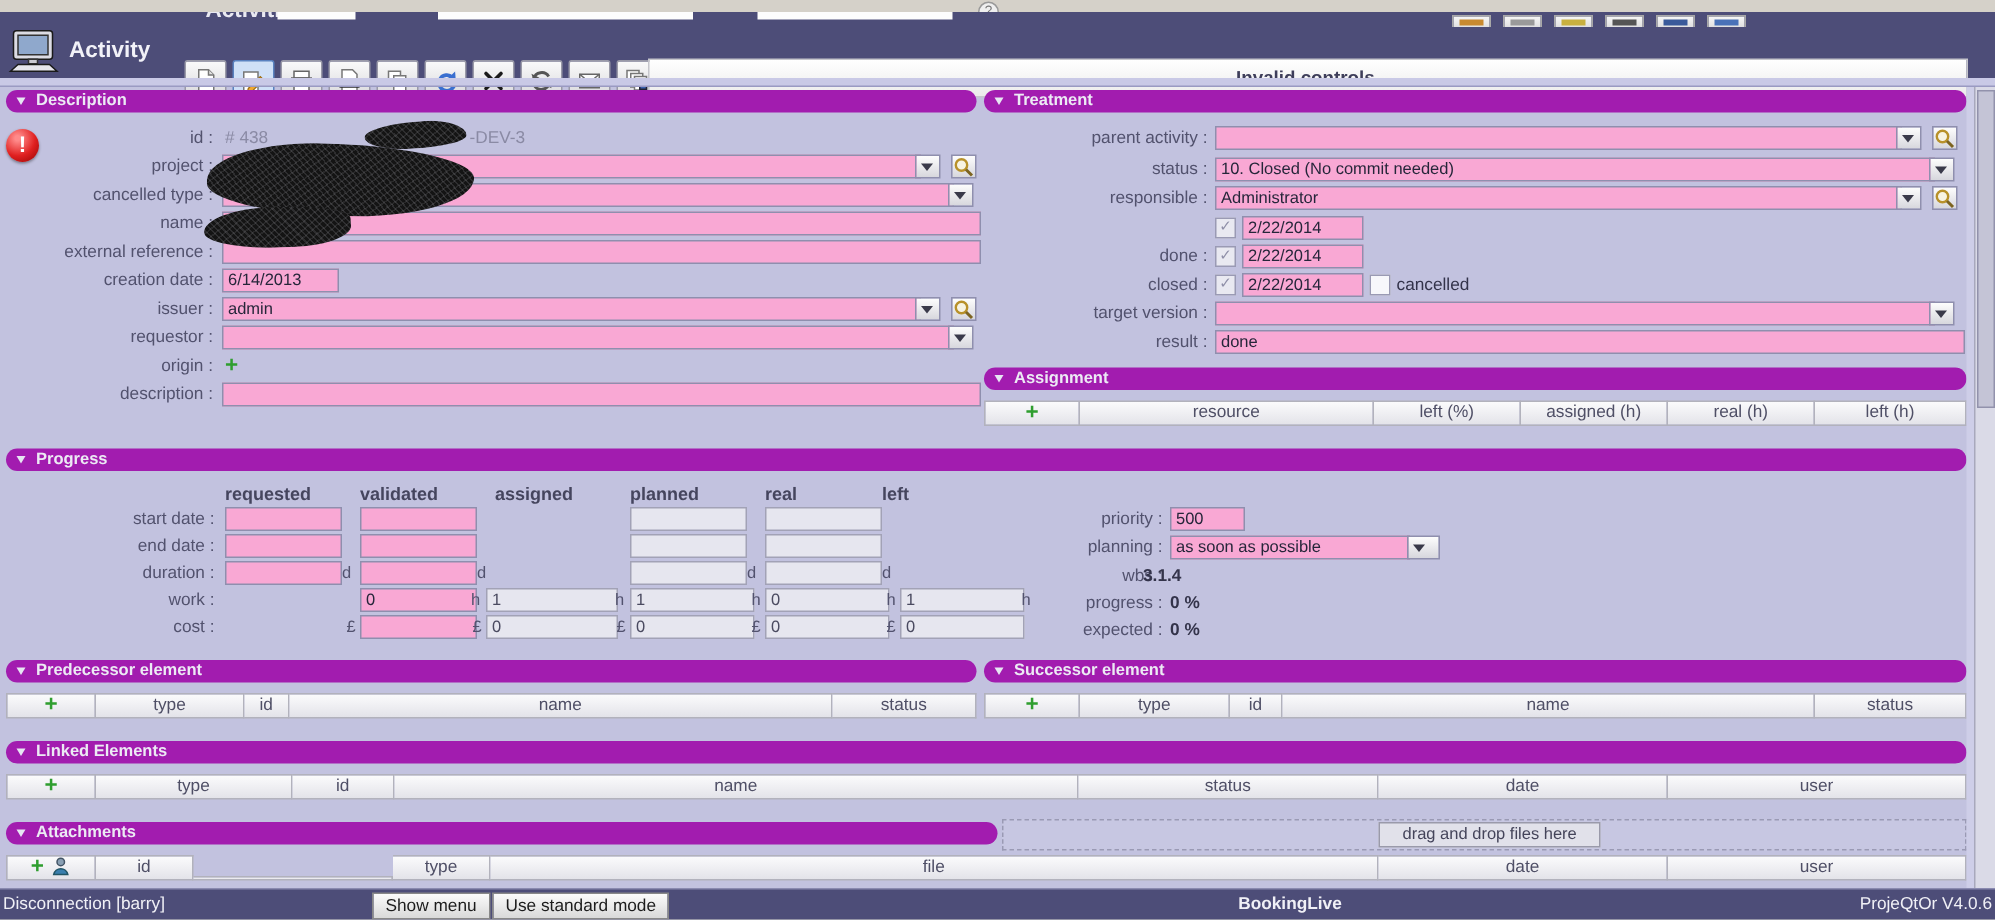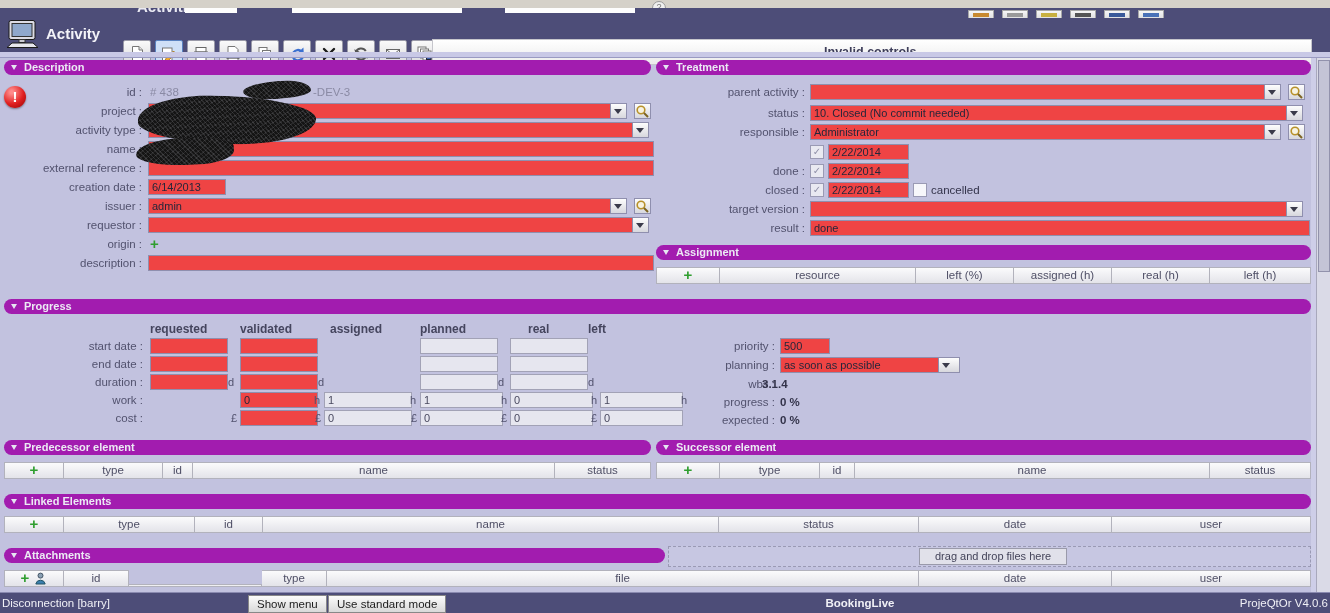--- a/index.html
+++ b/index.html
@@ -28,21 +28,21 @@
   .divider{position:absolute;left:0;top:52px;width:100%;height:6px;background:#c9c9e6;border-bottom:1px solid #9a9ac2;box-sizing:border-box;}
 
   
   .hdr{position:absolute;height:15px;background:#a21caf;border-radius:8px;color:#eceaf4;font-weight:bold;
        font-size:11px;line-height:15px;padding-left:20px;box-sizing:border-box;cursor:pointer;}
   .hdr .tri{position:absolute;left:7px;top:5px;width:0;height:0;border-left:3.5px solid transparent;
             border-right:3.5px solid transparent;border-top:5px solid #e6e6f2;}
 
   
   .lbl{position:absolute;text-align:right;line-height:16px;white-space:nowrap;color:#52526e;}
-  .inp{position:absolute;height:14px;background:#ef4444;border:1px solid #8f8fae;font-size:11px;line-height:14px;
+  .inp{position:absolute;height:14px;background:#f9a8d4;border:1px solid #8f8fae;font-size:11px;line-height:14px;
        padding:0 3px;color:#26263a;white-space:nowrap;overflow:hidden;}
   .inp.dis{background:#e6e6ef;color:#4a4a60;border-color:#a2a2b6;}
   .ddbtn{position:absolute;width:17px;height:16px;background:linear-gradient(#fdfdfd,#d7d7dd);
          border:1px solid #8f8fae;box-sizing:border-box;}
   .ddbtn::after{content:"";position:absolute;left:3px;top:5px;border-left:4px solid transparent;
                 border-right:4px solid transparent;border-top:5px solid #3a3a4a;}
   .magbtn{position:absolute;width:17px;height:16px;background:linear-gradient(#fdfdfd,#d7d7dd);
           border:1px solid #8f8fae;box-sizing:border-box;text-align:center;}
   .cb{position:absolute;width:12px;height:12px;border:1px solid #9a9ab4;background:#e9e9f1;
       font-size:10px;line-height:11px;text-align:center;color:#8f8fa8;}
@@ -213,21 +213,21 @@
   <span class="lbl" style="left:0;top:103px;width:142px;">project :</span>
   <div class="inp" style="left:148px;top:103px;width:458px;"></div>
   <div class="ddbtn" style="left:610px;top:103px;"></div>
   <div class="magbtn" style="left:634px;top:103px;">
     <svg width="15" height="15" viewBox="0 0 15 15">
         <circle cx="6" cy="6" r="3.8" fill="#f7f3e2" stroke="#b8912a" stroke-width="1.6"></circle>
         <line x1="9" y1="9" x2="13" y2="13" stroke="#7d6420" stroke-width="2"></line>
       </svg>
   </div>
 
-  <span class="lbl" style="left:0;top:122px;width:142px;">activity type :</span>
+  <span class="lbl" style="left:0;top:122px;width:142px;">cancelled type :</span>
   <div class="inp" style="left:148px;top:122px;width:480px;"></div>
   <div class="ddbtn" style="left:632px;top:122px;"></div>
 
   <span class="lbl" style="left:0;top:141px;width:142px;">name :</span>
   <div class="inp" style="left:148px;top:141px;width:498px;"></div>
 
   <span class="lbl" style="left:0;top:160px;width:142px;">external reference :</span>
   <div class="inp" style="left:148px;top:160px;width:498px;"></div>
 
   <span class="lbl" style="left:0;top:179px;width:142px;">creation date :</span>
@@ -321,21 +321,21 @@
 
   <div class="hdr" style="left:4px;top:299px;width:1307px;">
     <span class="tri"></span>
     <span>Progress</span>
   </div>
 
   <span class="colhdr" style="left:150px;top:322px;">requested</span>
   <span class="colhdr" style="left:240px;top:322px;">validated</span>
   <span class="colhdr" style="left:330px;top:322px;">assigned</span>
   <span class="colhdr" style="left:420px;top:322px;">planned</span>
-  <span class="colhdr" style="left:510px;top:322px;margin-left:18px;">real</span>
+  <span class="colhdr" style="left:510px;top:322px;">real</span>
   <span class="colhdr" style="left:588px;top:322px;">left</span>
 
   <span class="lbl" style="left:0;top:338px;width:143px;">start date :</span>
   <div class="inp" style="left:150px;top:338px;width:70px;"></div>
   <div class="inp" style="left:240px;top:338px;width:70px;"></div>
   <div class="inp dis" style="left:420px;top:338px;width:70px;"></div>
   <div class="inp dis" style="left:510px;top:338px;width:70px;"></div>
 
   <span class="lbl" style="left:0;top:356px;width:143px;">end date :</span>
   <div class="inp" style="left:150px;top:356px;width:70px;"></div>

